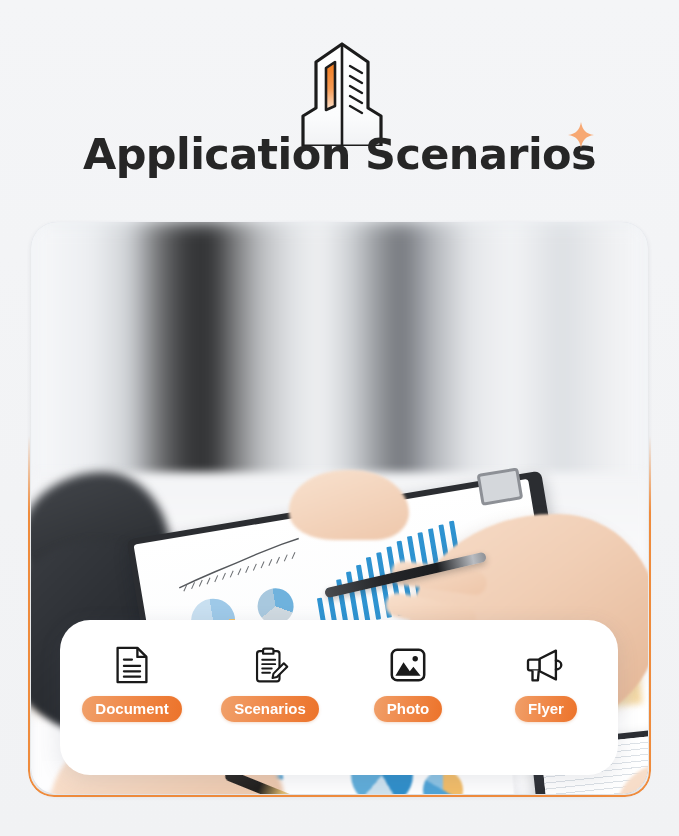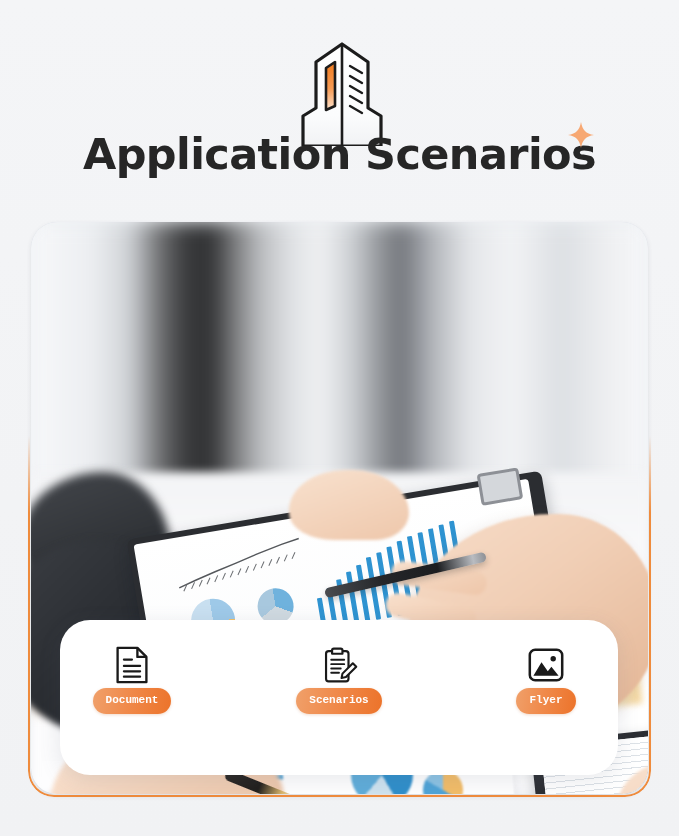--- a/index.html
+++ b/index.html
@@ -407,27 +407,28 @@
     flex-direction: column;
     align-items: center;
   }
   .feature-icon {
     height: 46px;
     display: flex;
     align-items: center;
     justify-content: center;
   }
   .pill {
+    margin-top: 8px;
     padding: 5px 13px 6px 13px;
     border-radius: 14px;
     background: linear-gradient(100deg, #f0a06a 0%, #f08a4b 45%, #ec732a 100%);
     color: #ffffff;
-    font-family: Liberation Mono, monospace;
+    font-family: Liberation Sans, sans-serif;
     font-weight: 700;
-    font-size: 11px;
+    font-size: 15px;
     line-height: 15px;
     white-space: nowrap;
     box-shadow: 0 1px 3px rgba(200,110,50,0.25);
   }
 </style>
 </head>
 <body>
 
 <div class="page">
 
@@ -606,21 +607,32 @@
       </div>
 
       <div class="feature">
         <div class="feature-icon">
           <svg viewBox="0 0 44 40" width="40" height="36">
             <rect x="4" y="3" width="36" height="34" rx="6" fill="#ffffff" stroke="#1a1a1a" stroke-width="2.8"></rect>
             <circle cx="30" cy="13" r="3" fill="#1a1a1a"></circle>
             <path d="M8 32 L17 17 L24 27 L28 22 L36 32 Z" fill="#1a1a1a"></path>
           </svg>
         </div>
+        <div class="pill">Photo</div>
+      </div>
+
+      <div class="feature">
+        <div class="feature-icon">
+          <svg viewBox="0 0 46 40" width="42" height="36">
+            <path d="M5 14 H16 V26 H5 A2 2 0 0 1 3 24 V16 A2 2 0 0 1 5 14 Z" fill="#ffffff" stroke="#1a1a1a" stroke-width="2.6" stroke-linejoin="round"></path>
+            <path d="M16 13 L34 4 V36 L16 27 Z" fill="#ffffff" stroke="#1a1a1a" stroke-width="2.6" stroke-linejoin="round"></path>
+            <path d="M34 15 A6 5 0 0 1 34 25" fill="none" stroke="#1a1a1a" stroke-width="2.6" stroke-linecap="round"></path>
+            <path d="M8 26 L8 37 H14 L15 26" fill="#ffffff" stroke="#1a1a1a" stroke-width="2.6" stroke-linejoin="round"></path>
+          </svg>
+        </div>
         <div class="pill">Flyer</div>
       </div>
-
 
 
     </div>
   </div>
 
 </div>
 
 </body></html>

